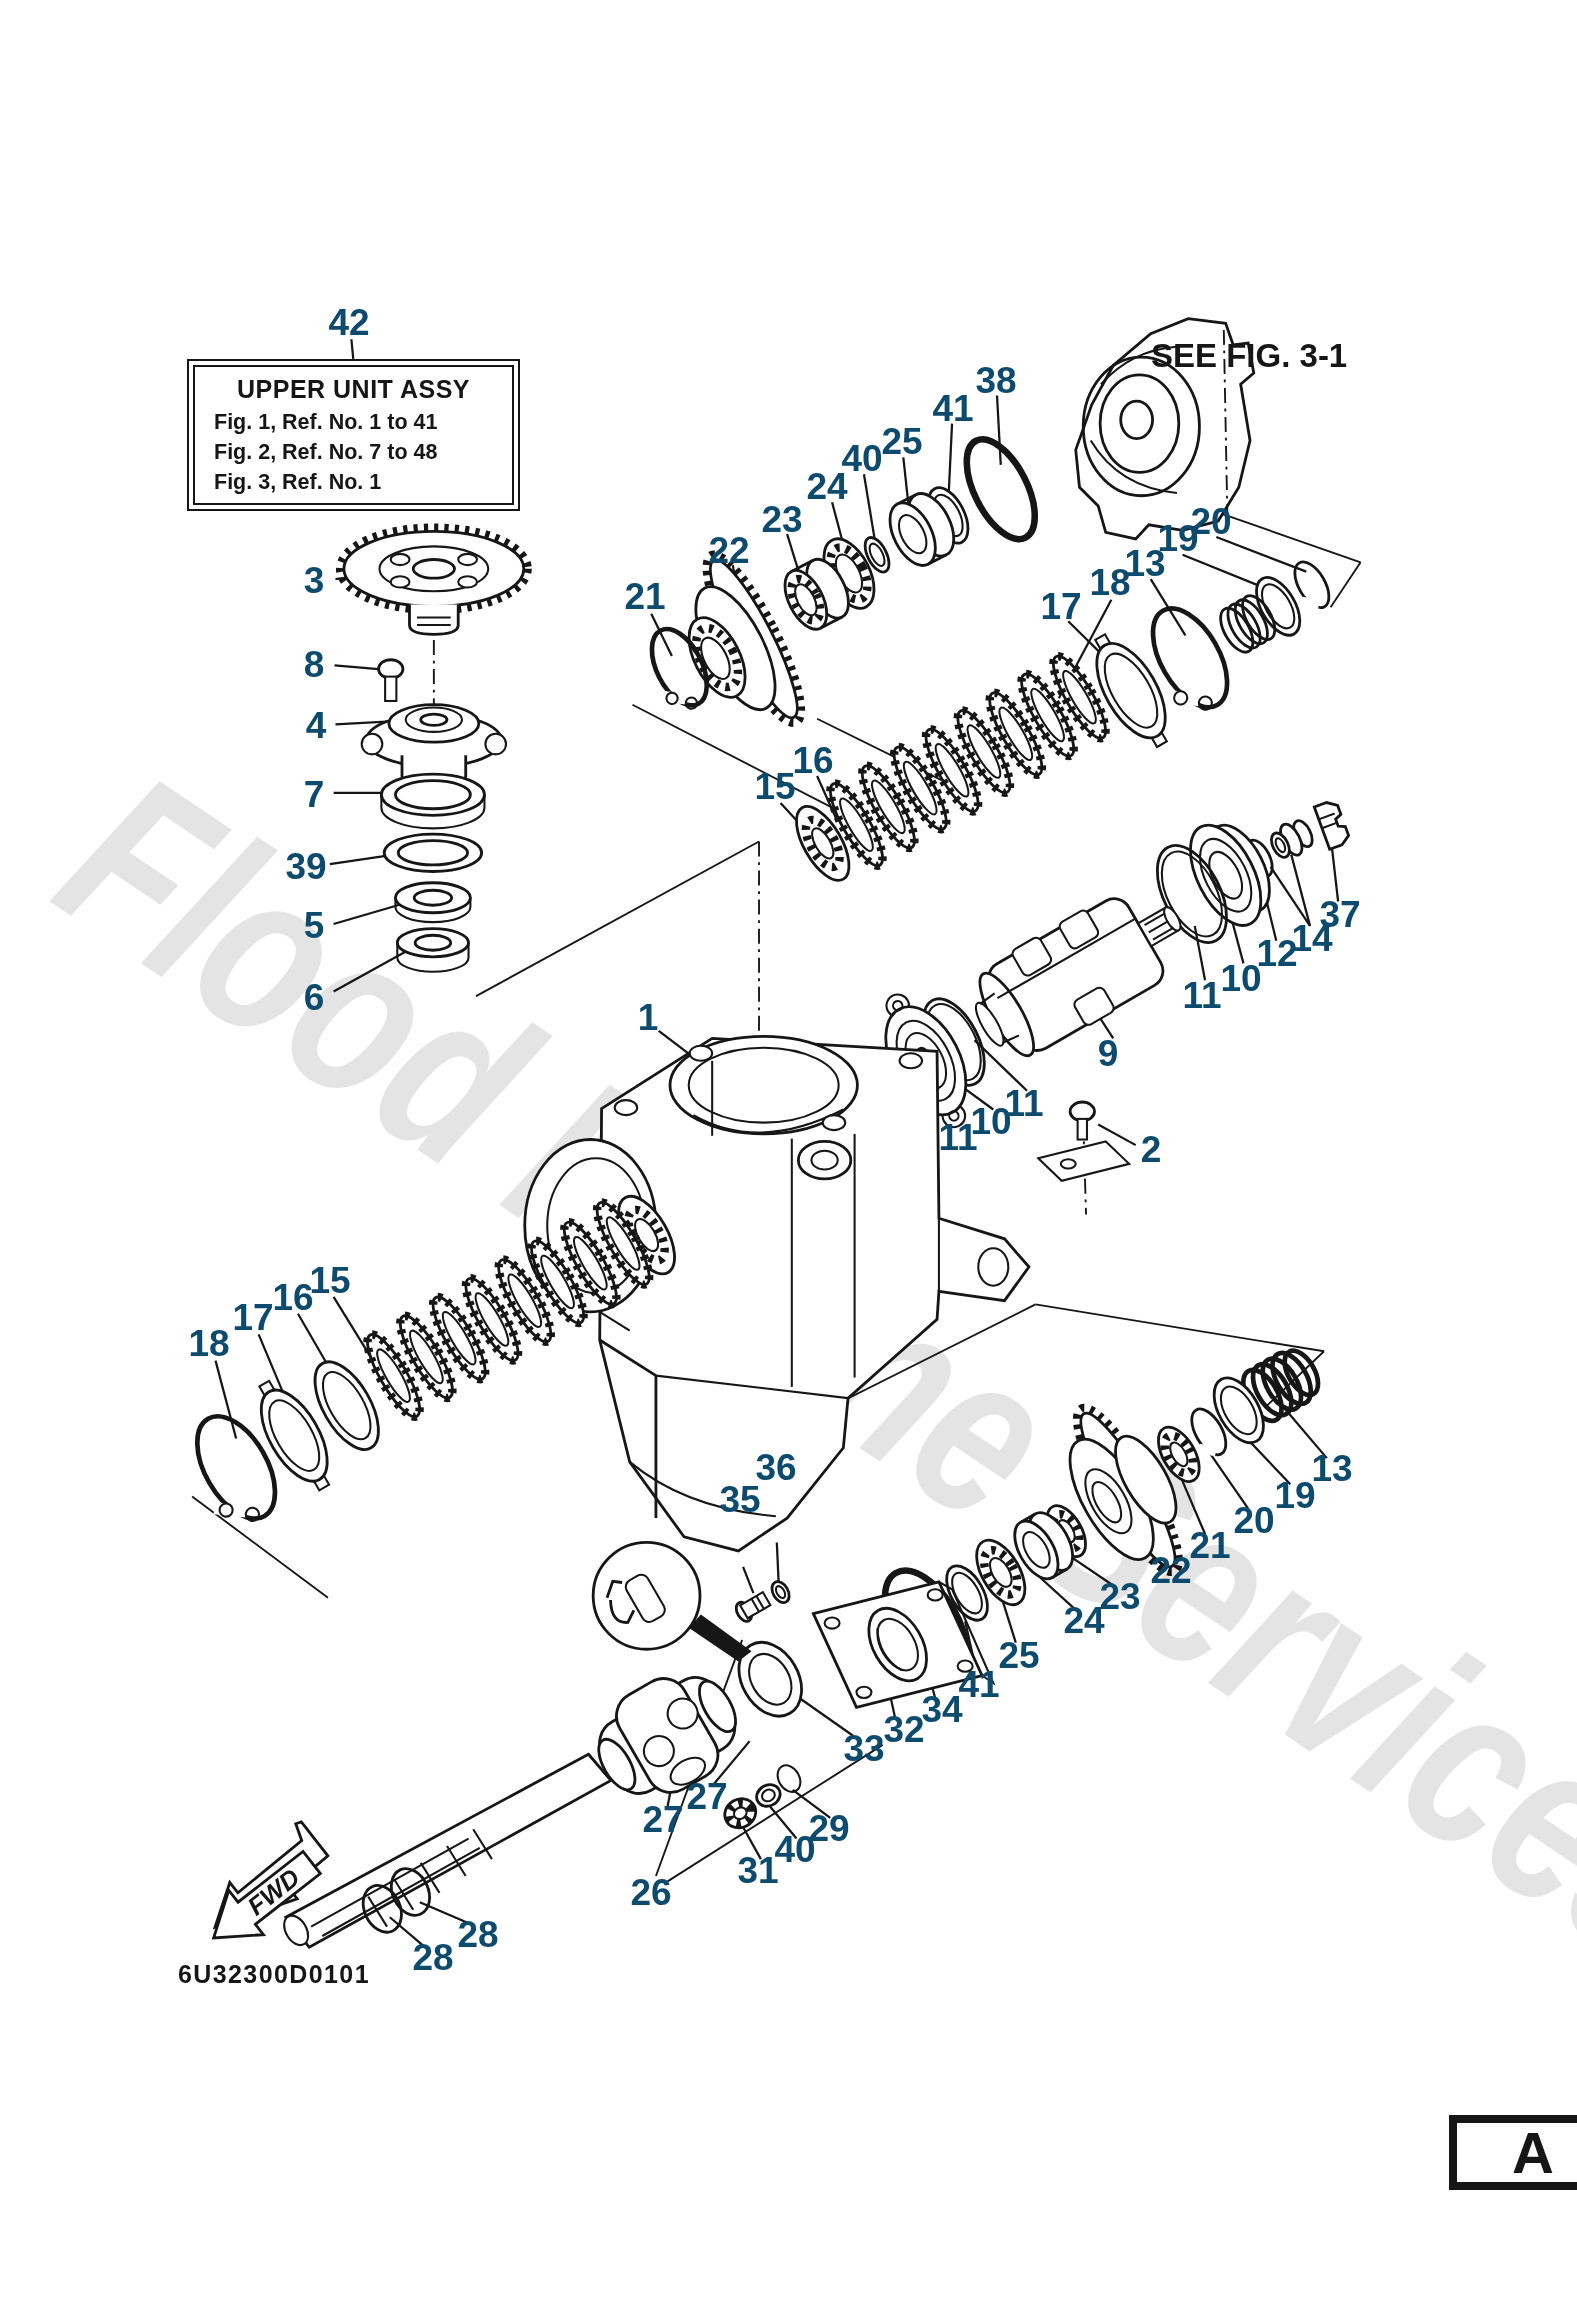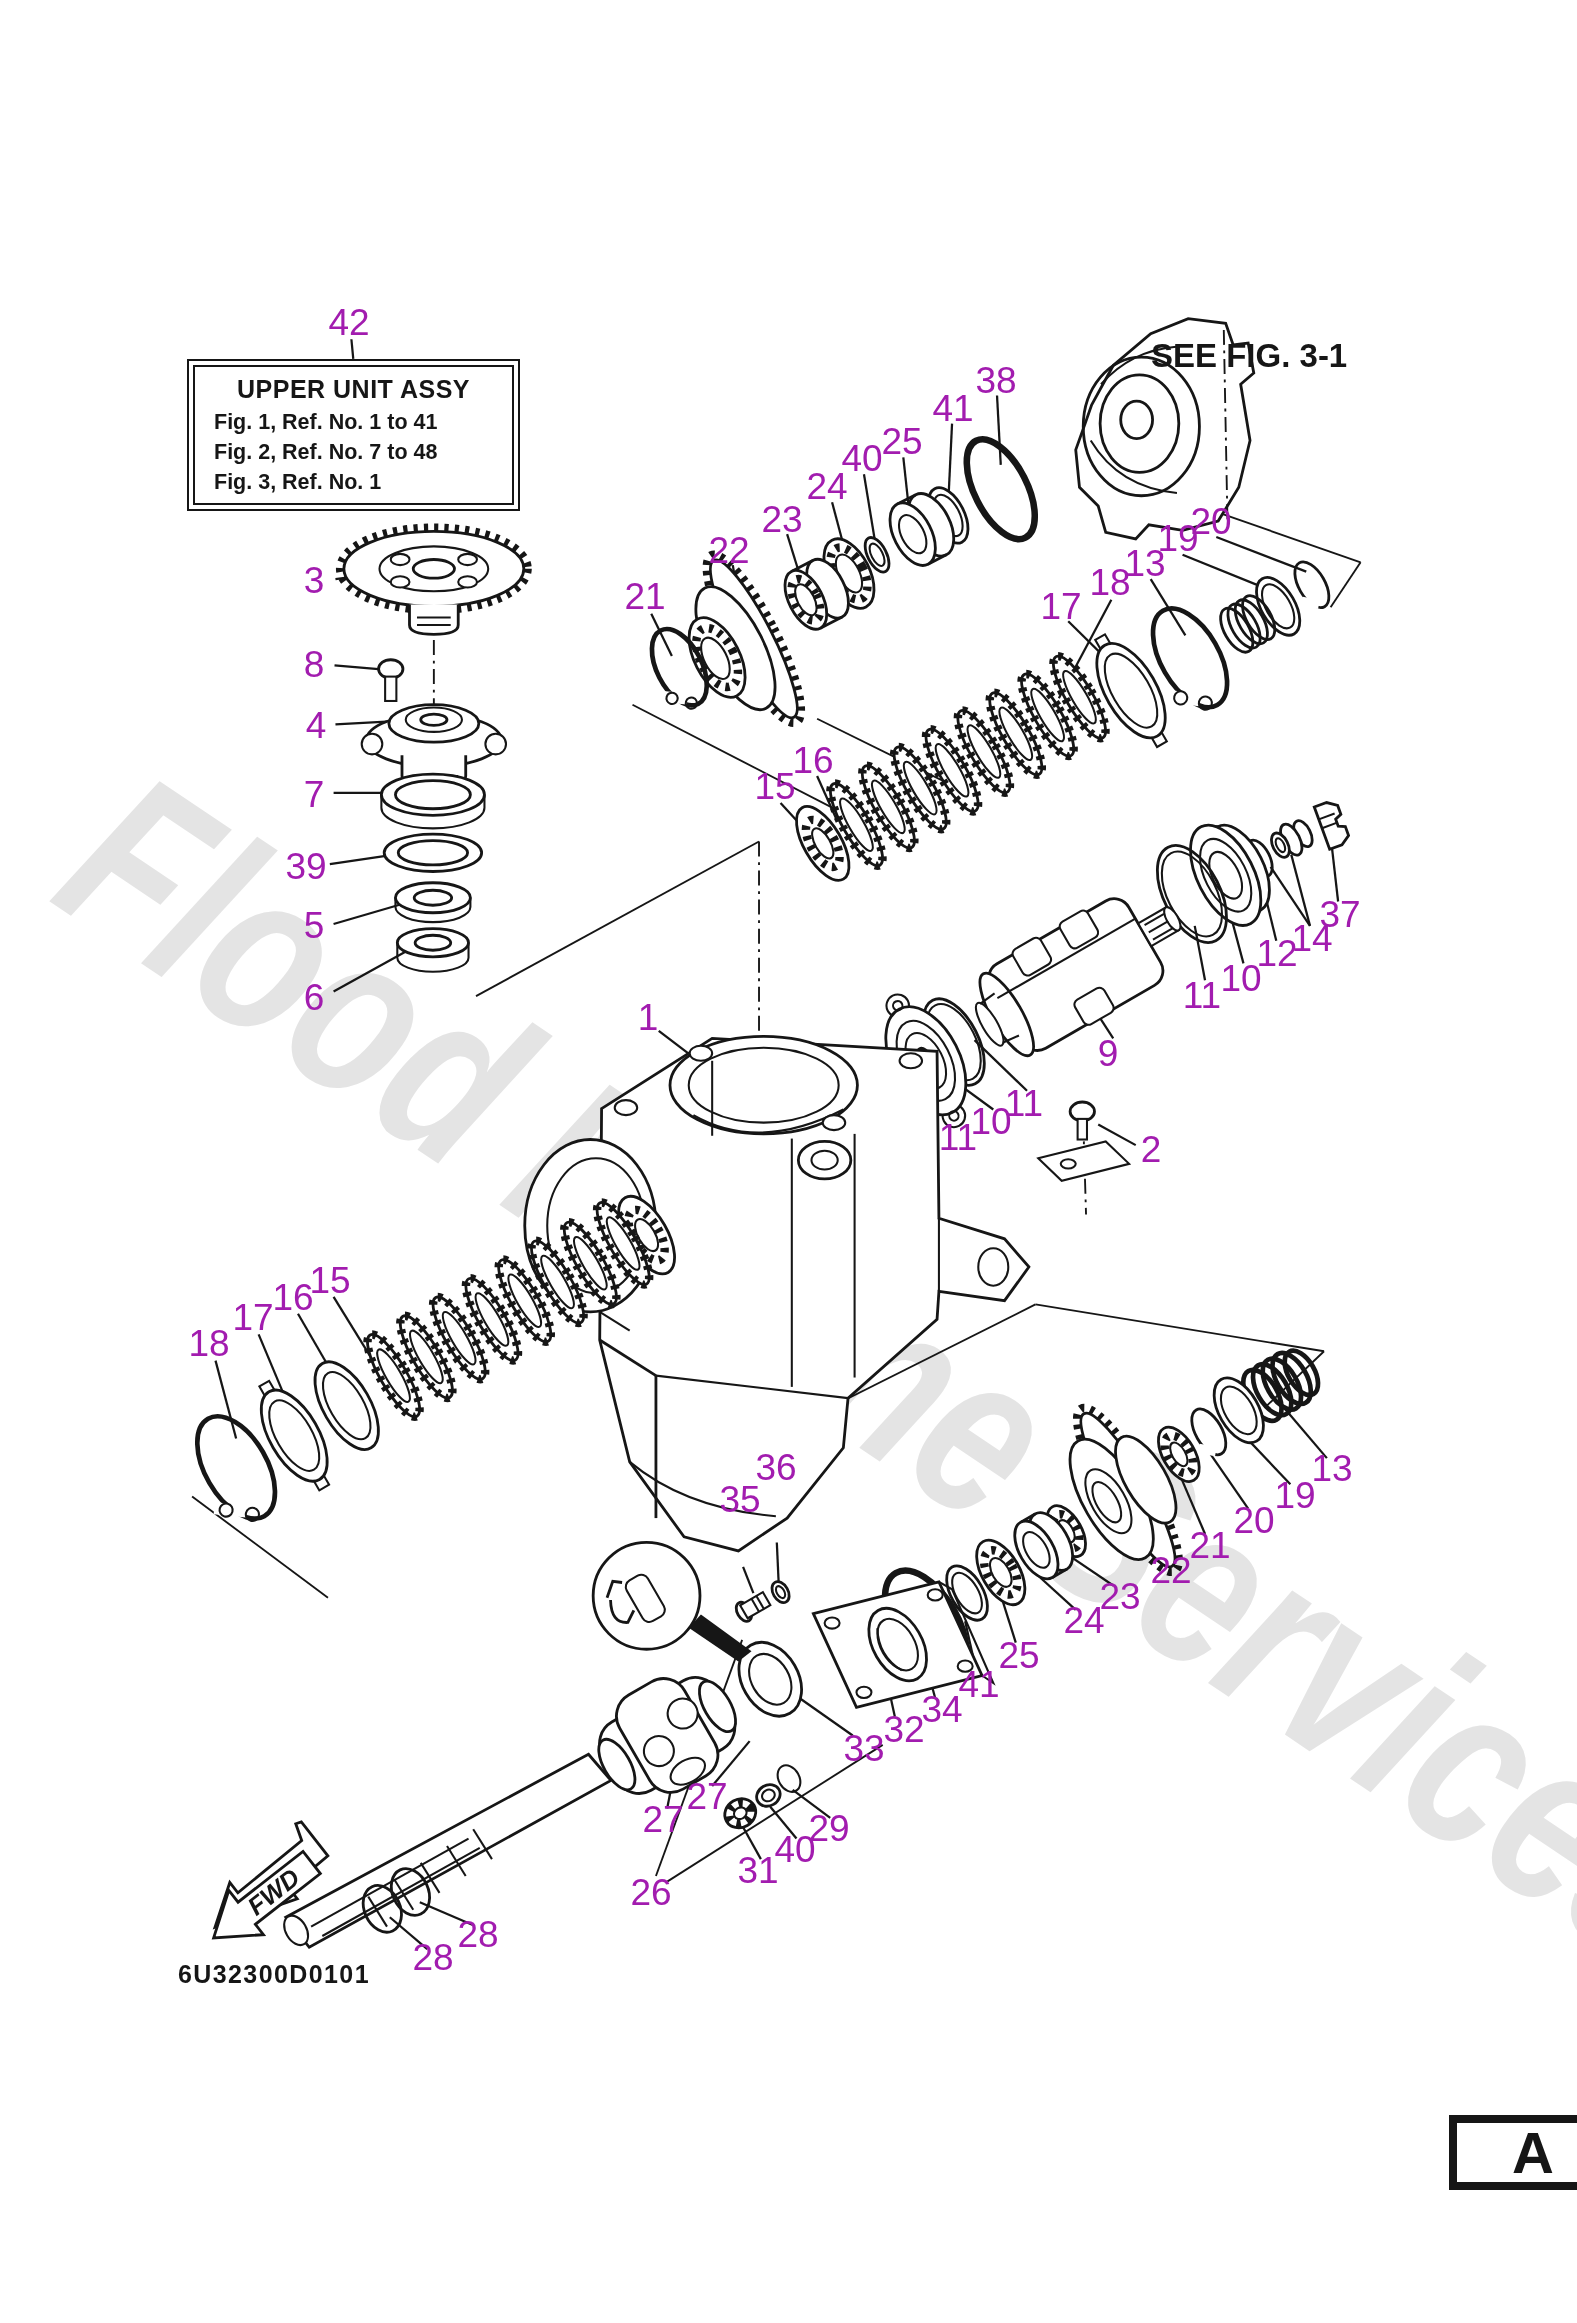--- a/index.html
+++ b/index.html
@@ -10,22 +10,22 @@
   .s3{fill:none;stroke:#161616;stroke-width:3;}
   .s5{fill:none;stroke:#161616;stroke-width:5;}
   .s7{fill:none;stroke:#161616;stroke-width:7;}
   .fw{fill:#ffffff;stroke:#161616;stroke-width:3;}
   .fw2{fill:#ffffff;stroke:#161616;stroke-width:2.2;}
   .teeth{fill:none;stroke:#161616;stroke-width:9;stroke-dasharray:4.5 6.5;}
   .ink{fill:#161616;stroke:none;}
   .ldr{stroke:#161616;stroke-width:2.4;fill:none;}
   .pln{stroke:#161616;stroke-width:2;fill:none;}
   .dd{stroke:#161616;stroke-width:2;stroke-dasharray:16 6 3 6;fill:none;}
-  .callout{position:absolute;transform:translate(-50%,-52%);font-weight:normal;font-size:37px;
-           line-height:1;white-space:nowrap;color:#a21caf;}
+  .callout{position:absolute;transform:translate(-50%,-52%);font-weight:bold;font-size:37px;
+           line-height:1;white-space:nowrap;color:#0c4a6e;}
   .title-box{position:absolute;left:187px;top:359px;width:333px;height:152px;
              border:2.8px solid #161616;box-sizing:border-box;padding:4px;}
   .title-box-inner{width:100%;height:100%;border:2.3px solid #161616;box-sizing:border-box;}
   .tb-title{text-align:center;font-weight:bold;font-size:25px;margin-top:8.4px;letter-spacing:0.5px;}
   .tb-line{font-weight:bold;font-size:21.5px;margin-left:19px;margin-top:6.6px;line-height:23.4px;}
   .see-fig{position:absolute;left:1151px;top:337px;font-weight:bold;font-size:33px;white-space:nowrap;}
   .code-text{position:absolute;left:178px;top:1960px;font-weight:bold;font-size:25px;letter-spacing:1.4px;}
   .page-letter-box{position:absolute;left:1449px;top:2115px;width:136px;height:75px;
                    border:8.4px solid #161616;box-sizing:border-box;display:flex;align-items:center;
                    justify-content:center;padding-left:32px;}

